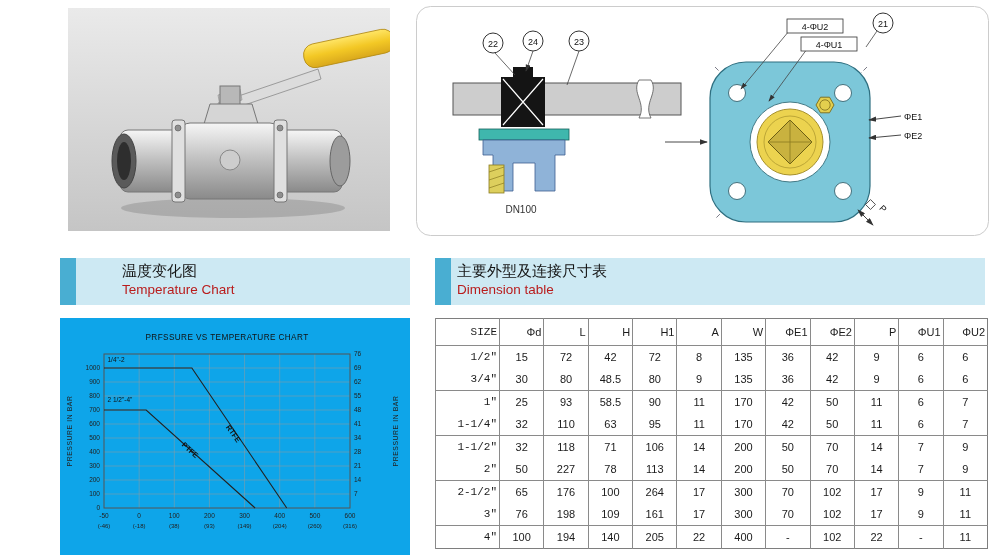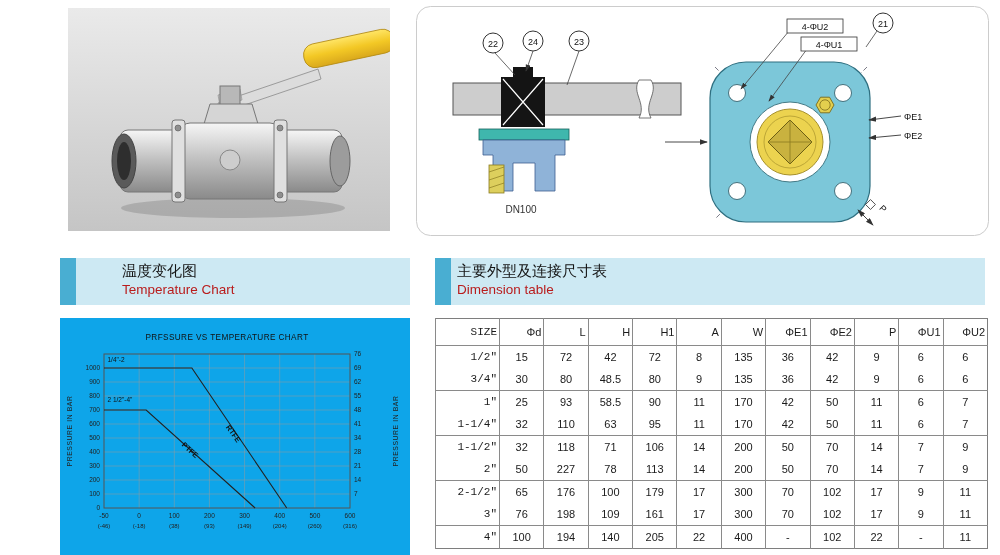--- a/index.html
+++ b/index.html
@@ -366,21 +366,21 @@
           <td>70</td>
           <td>14</td>
           <td>7</td>
           <td>9</td>
         </tr>
         <tr>
           <td>2-1/2"</td>
           <td>65</td>
           <td>176</td>
           <td>100</td>
-          <td>179</td>
+          <td>264</td>
           <td>17</td>
           <td>300</td>
           <td>70</td>
           <td>102</td>
           <td>17</td>
           <td>9</td>
           <td>11</td>
         </tr>
         <tr class="group-end">
           <td>3"</td>

